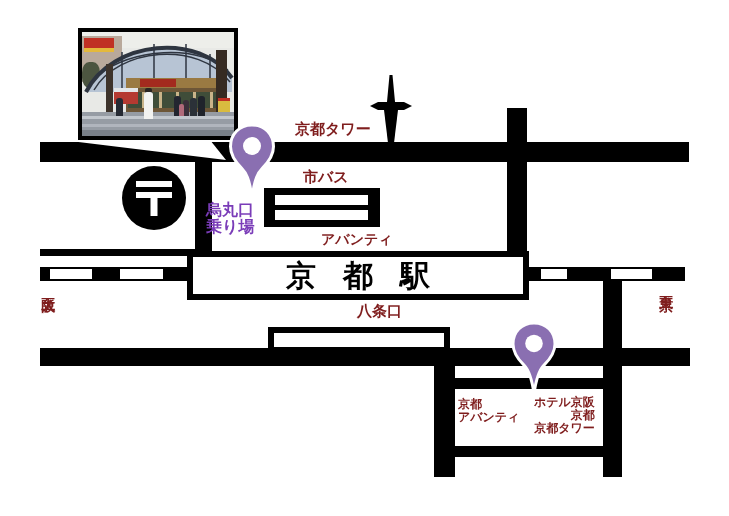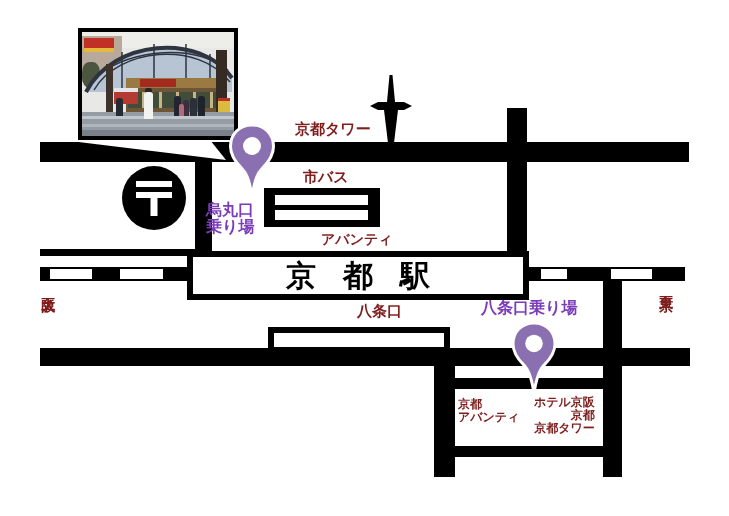--- a/index.html
+++ b/index.html
@@ -139,21 +139,20 @@
   </svg>
 
   <div class="lbl" style="left:295px;top:121px;font-size:15px;">京都タワー</div>
   <div class="lbl" style="left:303px;top:169px;font-size:15px;">市バス</div>
   <div class="lbl lbl-purple" style="left:206px;top:202px;width:64px;font-size:16px;text-align:left;">
     <div>烏丸口</div>
     <div>乗り場</div>
   </div>
   <div class="lbl" style="left:321px;top:232px;font-size:14px;">アバンティ</div>
   <div class="lbl" style="left:337px;top:303px;font-size:15px;margin-left:20px;">八条口</div>
-  <div class="lbl lbl-purple" style="left:481px;top:300px;font-size:16px;">八条口乗り場</div>
   <div class="lbl vtext" style="left:41px;top:286px;font-size:14px;">至大阪</div>
   <div class="lbl vtext" style="left:659px;top:284px;font-size:14px;">至東京</div>
   <div class="lbl" style="left:458px;top:398px;font-size:12px;line-height:13px;">
     <div>京都</div>
     <div>アバンティ</div>
   </div>
   <div class="lbl" style="left:534px;top:396px;font-size:12px;line-height:13px;text-align:right;">
     <div>ホテル京阪</div>
     <div>京都</div>
     <div>京都タワー</div>

